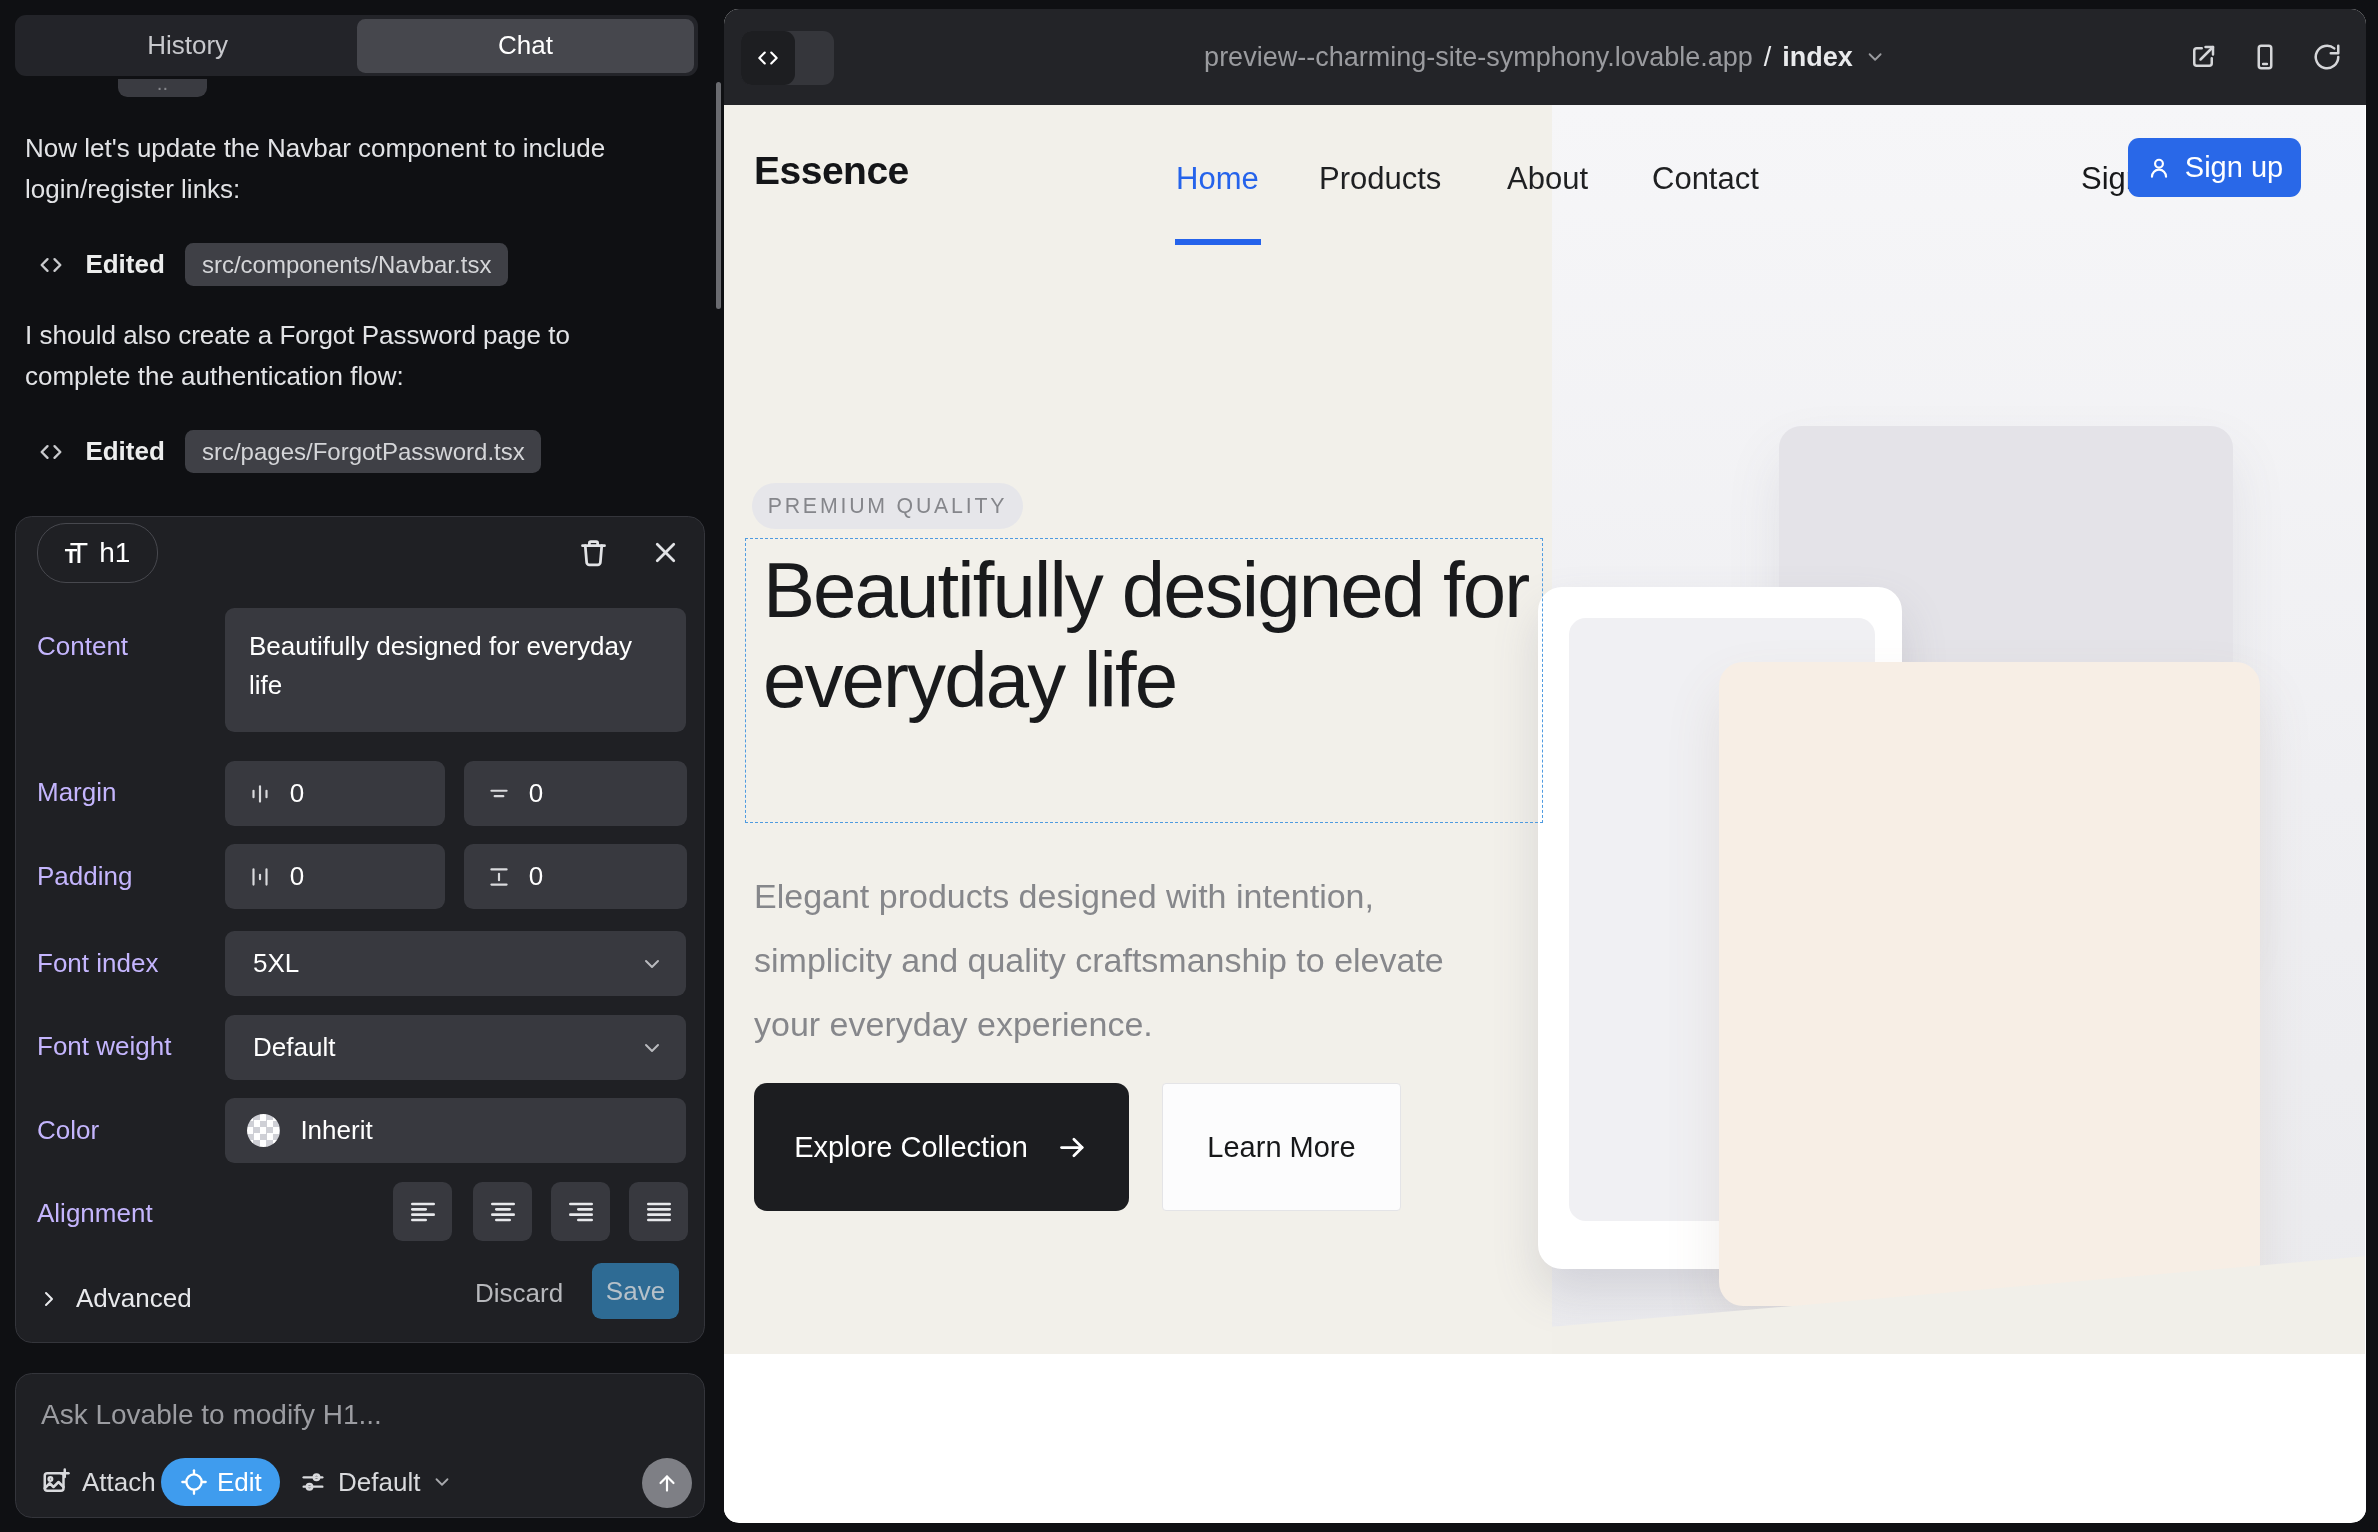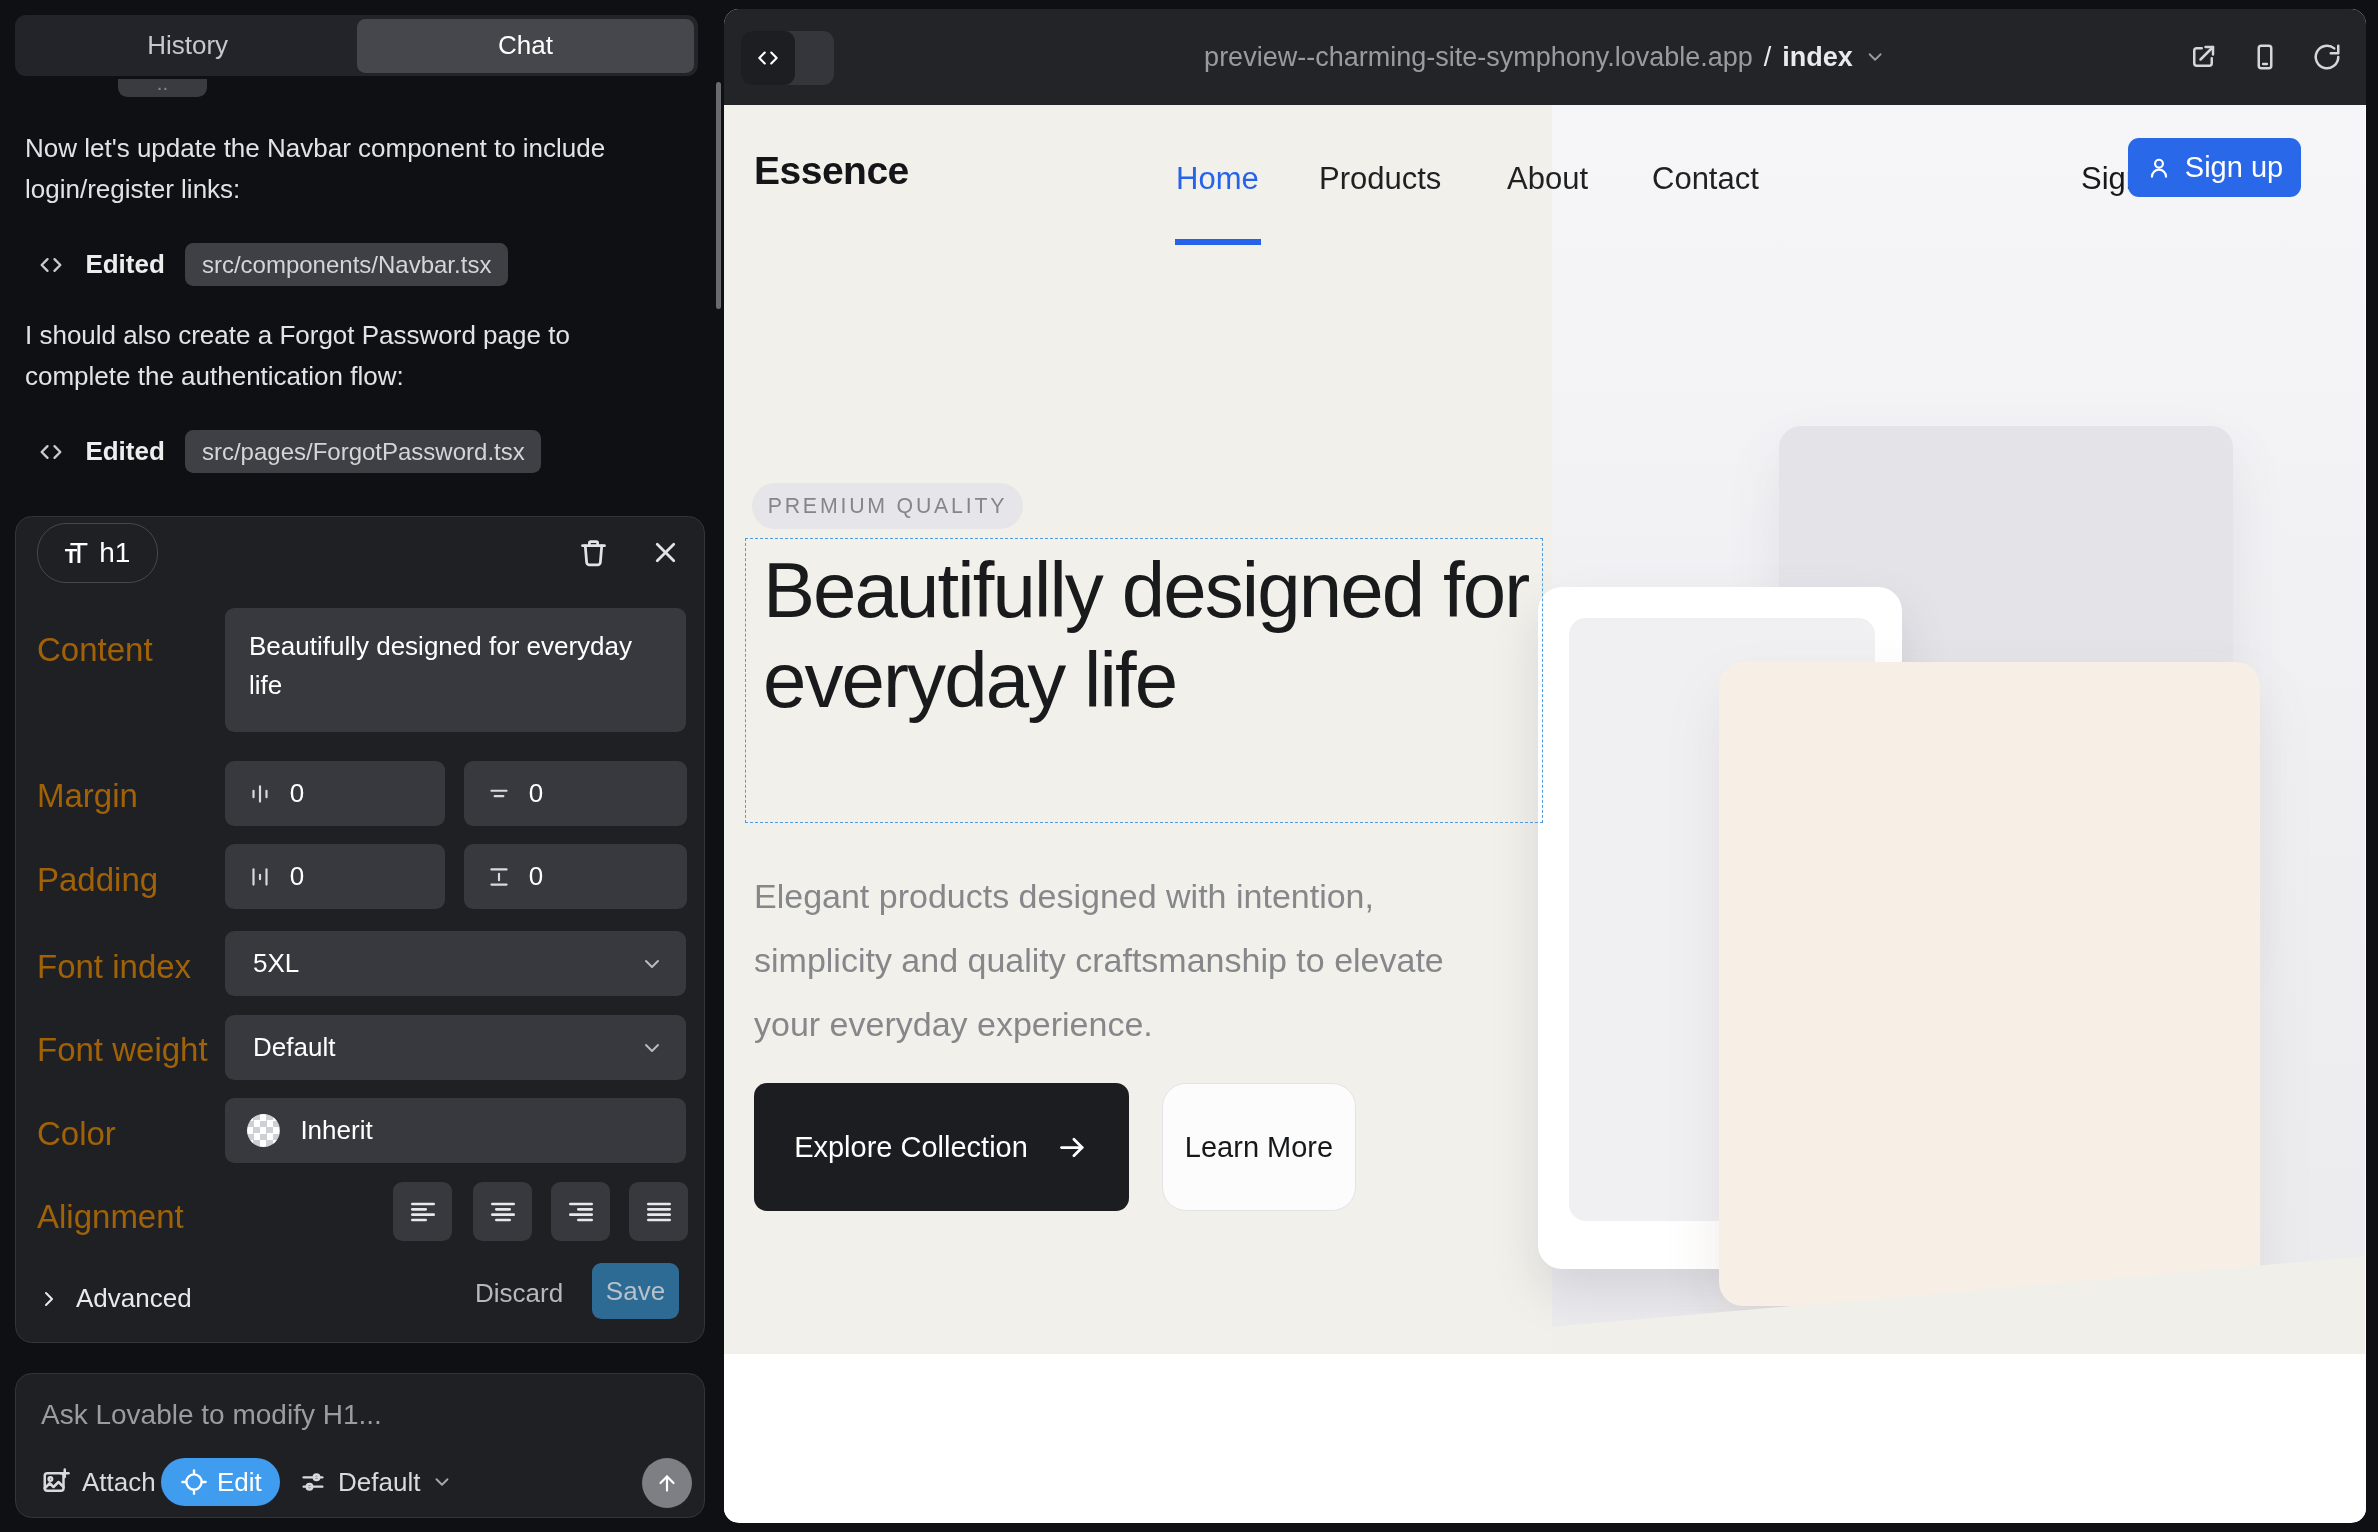--- a/index.html
+++ b/index.html
@@ -20,21 +20,21 @@
   .editrow .elabel{font-size:26px;font-weight:700;color:#eceded;}
   .filechip{background:#3f4046;border-radius:8.3px;padding:7.4px 16.7px;font-size:24px;color:#d4d5d8;white-space:nowrap;}
 
   
   .panel{left:15px;top:516px;width:690px;height:827px;background:#1f2024;border:0.9px solid #34353b;border-radius:16.7px;box-sizing:border-box;}
   .tagpill{left:37px;top:523px;width:119px;height:58px;border:1.9px solid #47484e;border-radius:29px;display:flex;align-items:center;justify-content:center;gap:11px;color:#fff;}
   .tagpill .t-sm{font-size:20.4px;font-weight:600;}
   .tagpill .t-lg{font-size:30px;font-weight:500;margin-left:-7.4px;}
   .tagpill .tagname{font-size:28px;}
   .iconbtn{color:#e2e3e6;}
-  .flabel{font-size:33px;color:#a16207;}
+  .flabel{font-size:26px;color:#c4b5fd;}
   .field{background:#38393f;border-radius:9.3px;color:#ffffff;font-size:26px;display:flex;align-items:center;box-sizing:border-box;}
   .field .ficon{color:#d9dadd;margin-right:16.7px;}
   .sel-chev{position:absolute;right:22px;color:#b9babe;}
   .checker{width:33px;height:33px;border-radius:50%;margin-right:20.4px;flex:0 0 auto;
            background:#fff;background-image:repeating-conic-gradient(#cfd0d6 0% 25%,#ffffff 0% 50%);background-size:13px 13px;}
   .alignbtn{width:59px;height:59px;background:#38393f;border-radius:9.3px;display:flex;align-items:center;justify-content:center;color:#e8e9ec;}
   .advrow{color:#e8e9ec;font-size:26px;display:flex;align-items:center;gap:15px;}
   .discard{color:#b7b8bc;font-size:26px;}
   .savebtn{left:592px;top:1263px;width:87px;height:56px;background:#2e6b94;border-radius:9.3px;color:#b6c1c9;font-size:26px;display:flex;align-items:center;justify-content:center;}
 
@@ -64,21 +64,21 @@
   .navlink{font-size:31px;color:#1f2022;}
   .navlink.active{color:#2563eb;}
   .nav-underline{position:absolute;left:451px;top:134px;width:86px;height:5.6px;background:#2563eb;}
   .signin{font-size:31px;color:#17181a;}
   .signup{position:absolute;left:1404px;top:33px;width:173px;height:59px;background:#2968e8;border-radius:11px;color:#fff;font-size:29px;display:flex;align-items:center;justify-content:center;gap:13px;}
   .badge{position:absolute;left:28px;top:378px;width:271px;height:46px;background:#e6e6ea;border-radius:23px;color:#85868b;font-size:21.3px;letter-spacing:2.8px;display:flex;align-items:center;justify-content:center;}
   .selbox{position:absolute;left:21.3px;top:433px;width:798px;height:285px;border:1.9px dashed #4f9be0;box-sizing:border-box;}
   .hero-h1{position:absolute;left:7.4px;top:0px;width:770px;padding:5.6px 9.3px;font-size:78px;line-height:90px;font-weight:500;color:#191a1c;letter-spacing:-1.9px;}
   .hero-p{position:absolute;left:30px;top:759px;width:742px;font-size:34px;line-height:64px;color:#86878b;}
   .cta1{position:absolute;left:30px;top:978px;width:375px;height:128px;background:#1c1d20;border-radius:13px;color:#fff;font-size:29px;display:flex;align-items:center;justify-content:center;gap:28px;}
-  .cta2{position:absolute;left:438px;top:978px;width:194px;height:128px;background:#fcfcfd;border:1.9px solid #e4e4e7;border-radius:24px;color:#17181a;font-size:29px;display:flex;align-items:center;justify-content:center;box-sizing:border-box;}
+  .cta2{position:absolute;left:438px;top:978px;width:239px;height:128px;background:#fcfcfd;border:1.9px solid #e4e4e7;border-radius:4px;color:#17181a;font-size:29px;display:flex;align-items:center;justify-content:center;box-sizing:border-box;}
   .card-gray{position:absolute;left:1055px;top:321px;width:454px;height:519px;border-radius:22px;background:#e4e3e8;box-shadow:0 28px 56px rgba(90,90,110,.10);}
   .card-white{position:absolute;left:814px;top:482px;width:364px;height:682px;border-radius:24px;background:#ffffff;box-shadow:0 23px 46px rgba(100,100,120,.18);}
   .card-white .inner{position:absolute;left:31px;top:31px;width:306px;height:603px;border-radius:16.7px;background:#f0f0f3;}
   .card-beige{position:absolute;left:995px;top:557px;width:541px;height:644px;border-radius:24px;background:#f7eee5;box-shadow:0 28px 56px rgba(120,100,80,.12);}
 </style>
 </head>
 <body>
 
 <svg width="0" height="0" style="position:absolute">
   <defs>

